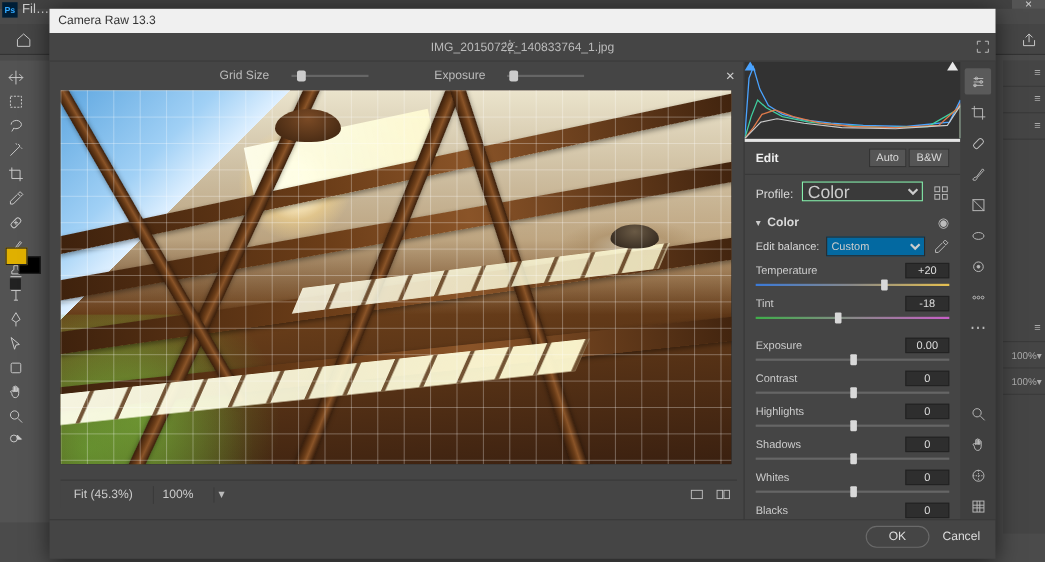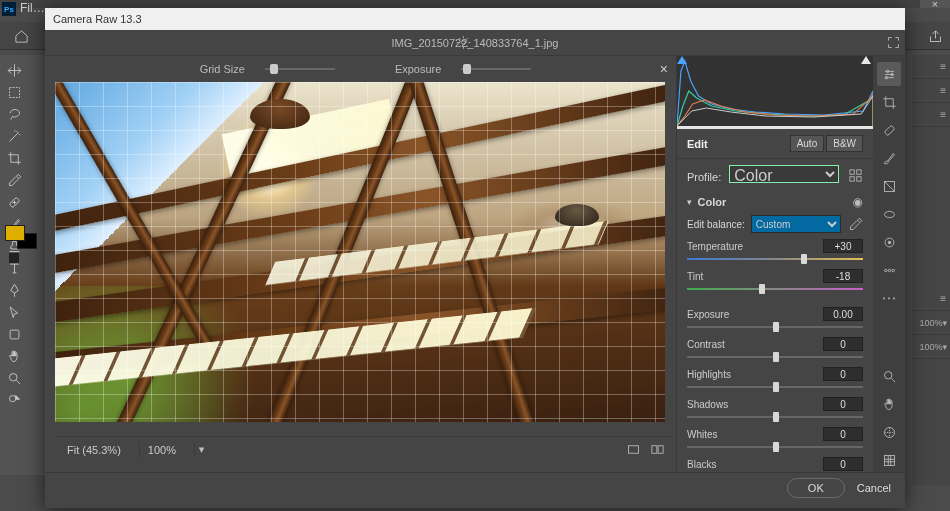--- a/index.html
+++ b/index.html
@@ -380,21 +380,21 @@
           <span>Edit balance:</span>
           <select><option>Custom</option></select>
           <span class="grid-ic">
               <svg class="svg-i" viewBox="0 0 24 24">
                 <path d="M18 2l4 4-3 3-4-4zM14 6L4 16v4h4L18 10"></path>
               </svg>
             </span>
         </div>
         <div class="param">
             <span class="lbl">Temperature</span>
-            <span class="val">+30</span>
+            <span class="val">+20</span>
           </div>
         <div class="pslider temp">
             <div class="track"></div>
             <div class="knob" style="left:65%"></div>
           </div>
         <div class="param">
             <span class="lbl">Tint</span>
             <span class="val">-18</span>
           </div>
         <div class="pslider tint">

